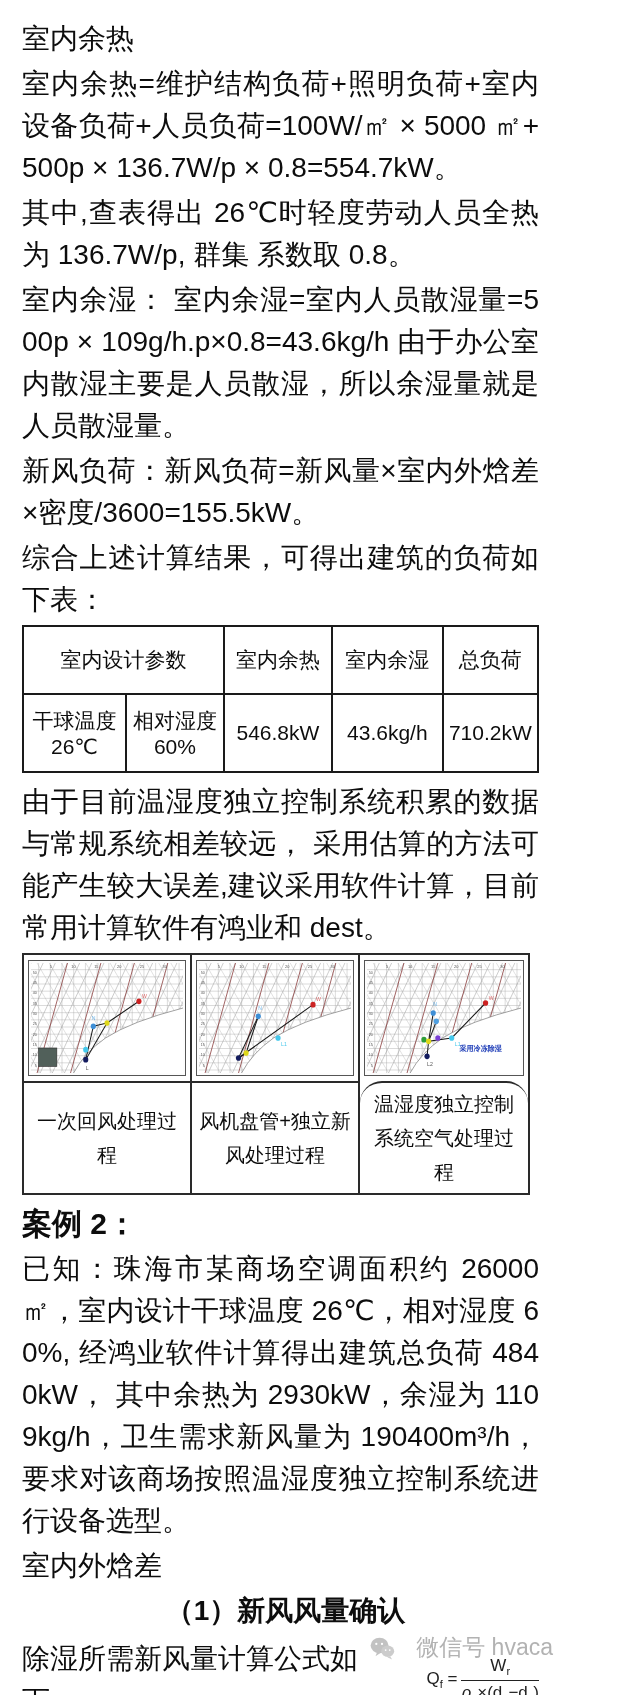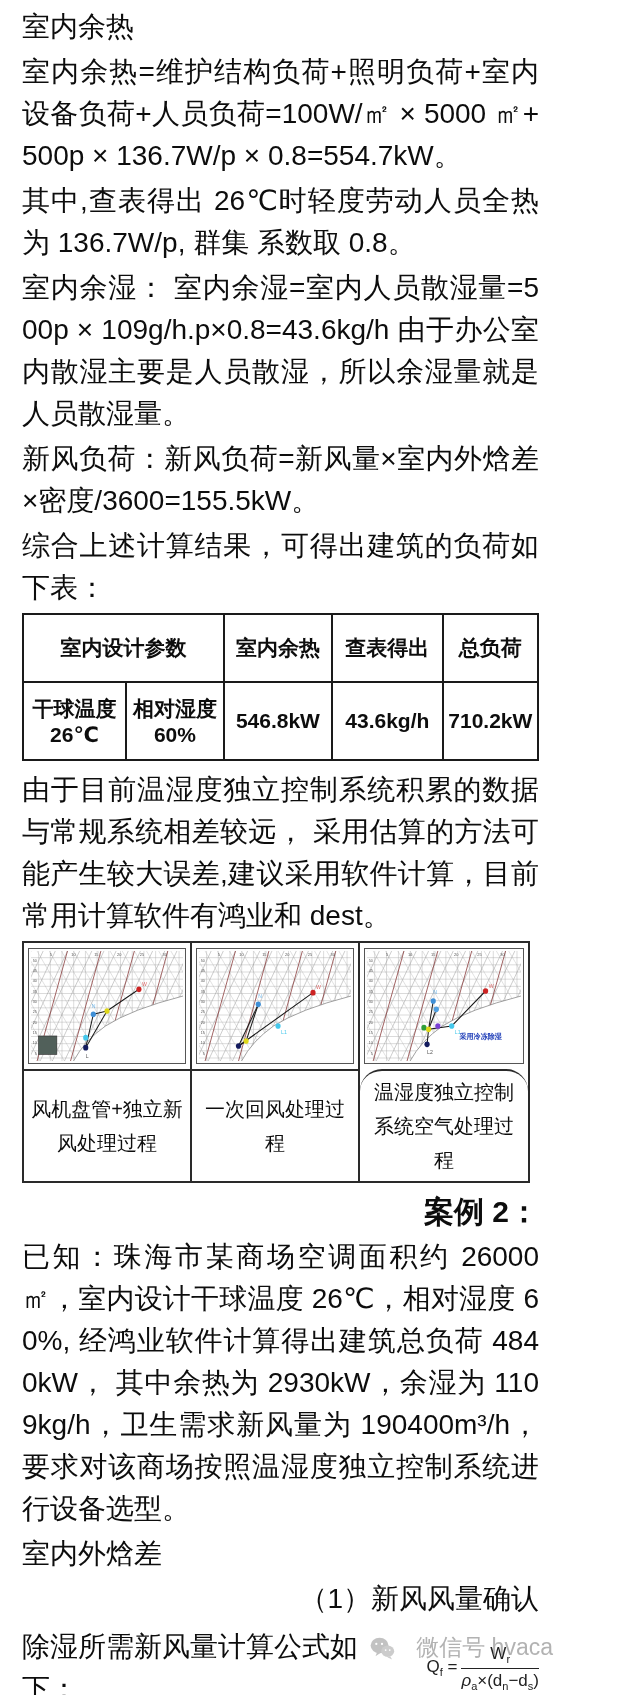--- a/index.html
+++ b/index.html
@@ -2,41 +2,40 @@
 <html><head>
 <meta charset="utf-8">
 <style>
   html,body{margin:0;padding:0;background:#ffffff;}
   .page{
     position:relative;
     width:559px;height:1695px;
     background:#ffffff;
     overflow:hidden;
     box-sizing:border-box;
-    padding:6px 20px 0 22px;
+    padding:18px 20px 0 22px;
     font-family:"Liberation Sans","DejaVu Sans",sans-serif;
     color:#0d0d0d;
   }
   .p{
     font-size:28px;
     line-height:42px;
     text-align:justify;
     margin:0 0 3px 0;
     word-break:break-all;
   }
   .p.title{text-align:left;}
-  .p.heading-bold{font-weight:bold;font-size:30px;text-align:right;margin-top:4px;}
-  .p.indent1{padding-left:10px;text-align:right;}
+  .p.heading-bold{font-weight:bold;font-size:30px;text-align:left;margin-top:4px;}
+  .p.indent1{padding-left:10px;text-align:center;font-weight:bold;}
 
   table.load-table{
     width:100%;
     border-collapse:collapse;
     margin:4px 0 8px 0;
     table-layout:fixed;
-    font-weight:bold;
   }
   table.load-table td{
     border:2px solid #1a1a1a;
     text-align:center;
     vertical-align:middle;
     font-size:21px;
     padding:2px;
   }
   table.load-table tr.hdr td{height:62px;}
   table.load-table tr.dat td{height:72px;}
@@ -130,21 +129,21 @@
       <col style="width:20%">
         <col style="width:19%">
         <col style="width:21%">
         <col style="width:21.5%">
         <col style="width:18.5%">
     </colgroup>
     <tbody>
         <tr class="hdr">
       <td colspan="2">室内设计参数</td>
       <td>室内余热</td>
-      <td>查表得出</td>
+      <td>室内余湿</td>
       <td>总负荷</td>
     </tr>
     <tr class="dat">
       <td>干球温度 26℃</td>
       <td>相对湿度 60%</td>
       <td>546.8kW</td>
       <td>43.6kg/h</td>
       <td>710.2kW</td>
     </tr>
   </tbody>
@@ -502,22 +501,22 @@
             <text x="57" y="50" font-size="3.4" fill="#45c8ec" font-family="sans-serif">L1</text>
             <circle cx="37" cy="46" r="1.7" fill="#2e9e3a"></circle>
             <circle cx="40" cy="47" r="1.7" fill="#ded719"></circle>
             <circle cx="46" cy="45" r="1.7" fill="#7a3fd4"></circle>
             <circle cx="39" cy="56" r="1.7" fill="#131b5e"></circle>
             <text x="39" y="62" font-size="3.4" fill="#555" font-family="sans-serif">L2</text>
             <text x="60" y="53" font-size="4.6" font-weight="bold" fill="#1e3db8" font-family="sans-serif">采用冷冻除湿</text>
           </svg>
       </div>
     </div>
+    <div class="caption-cell">一次回风处理过程</div>
     <div class="caption-cell">风机盘管+独立新风处理过程</div>
-    <div class="caption-cell">一次回风处理过程</div>
     <div class="caption-cell last">温湿度独立控制系统空气处理过程</div>
   </div>
 
   <p class="p heading-bold">案例 2：</p>
   <p class="p">已知：珠海市某商场空调面积约 26000 ㎡，室内设计干球温度 26℃，相对湿度 60%, 经鸿业软件计算得出建筑总负荷 4840kW， 其中余热为 2930kW，余湿为 1109kg/h，卫生需求新风量为 190400m³/h，要求对该商场按照温湿度独立控制系统进行设备选型。</p>
   <p class="p title">室内外焓差</p>
   <p class="p indent1">（1）新风风量确认</p>
 
   <div class="formula-row">
     <span class="formula-label">除湿所需新风量计算公式如下：</span>

